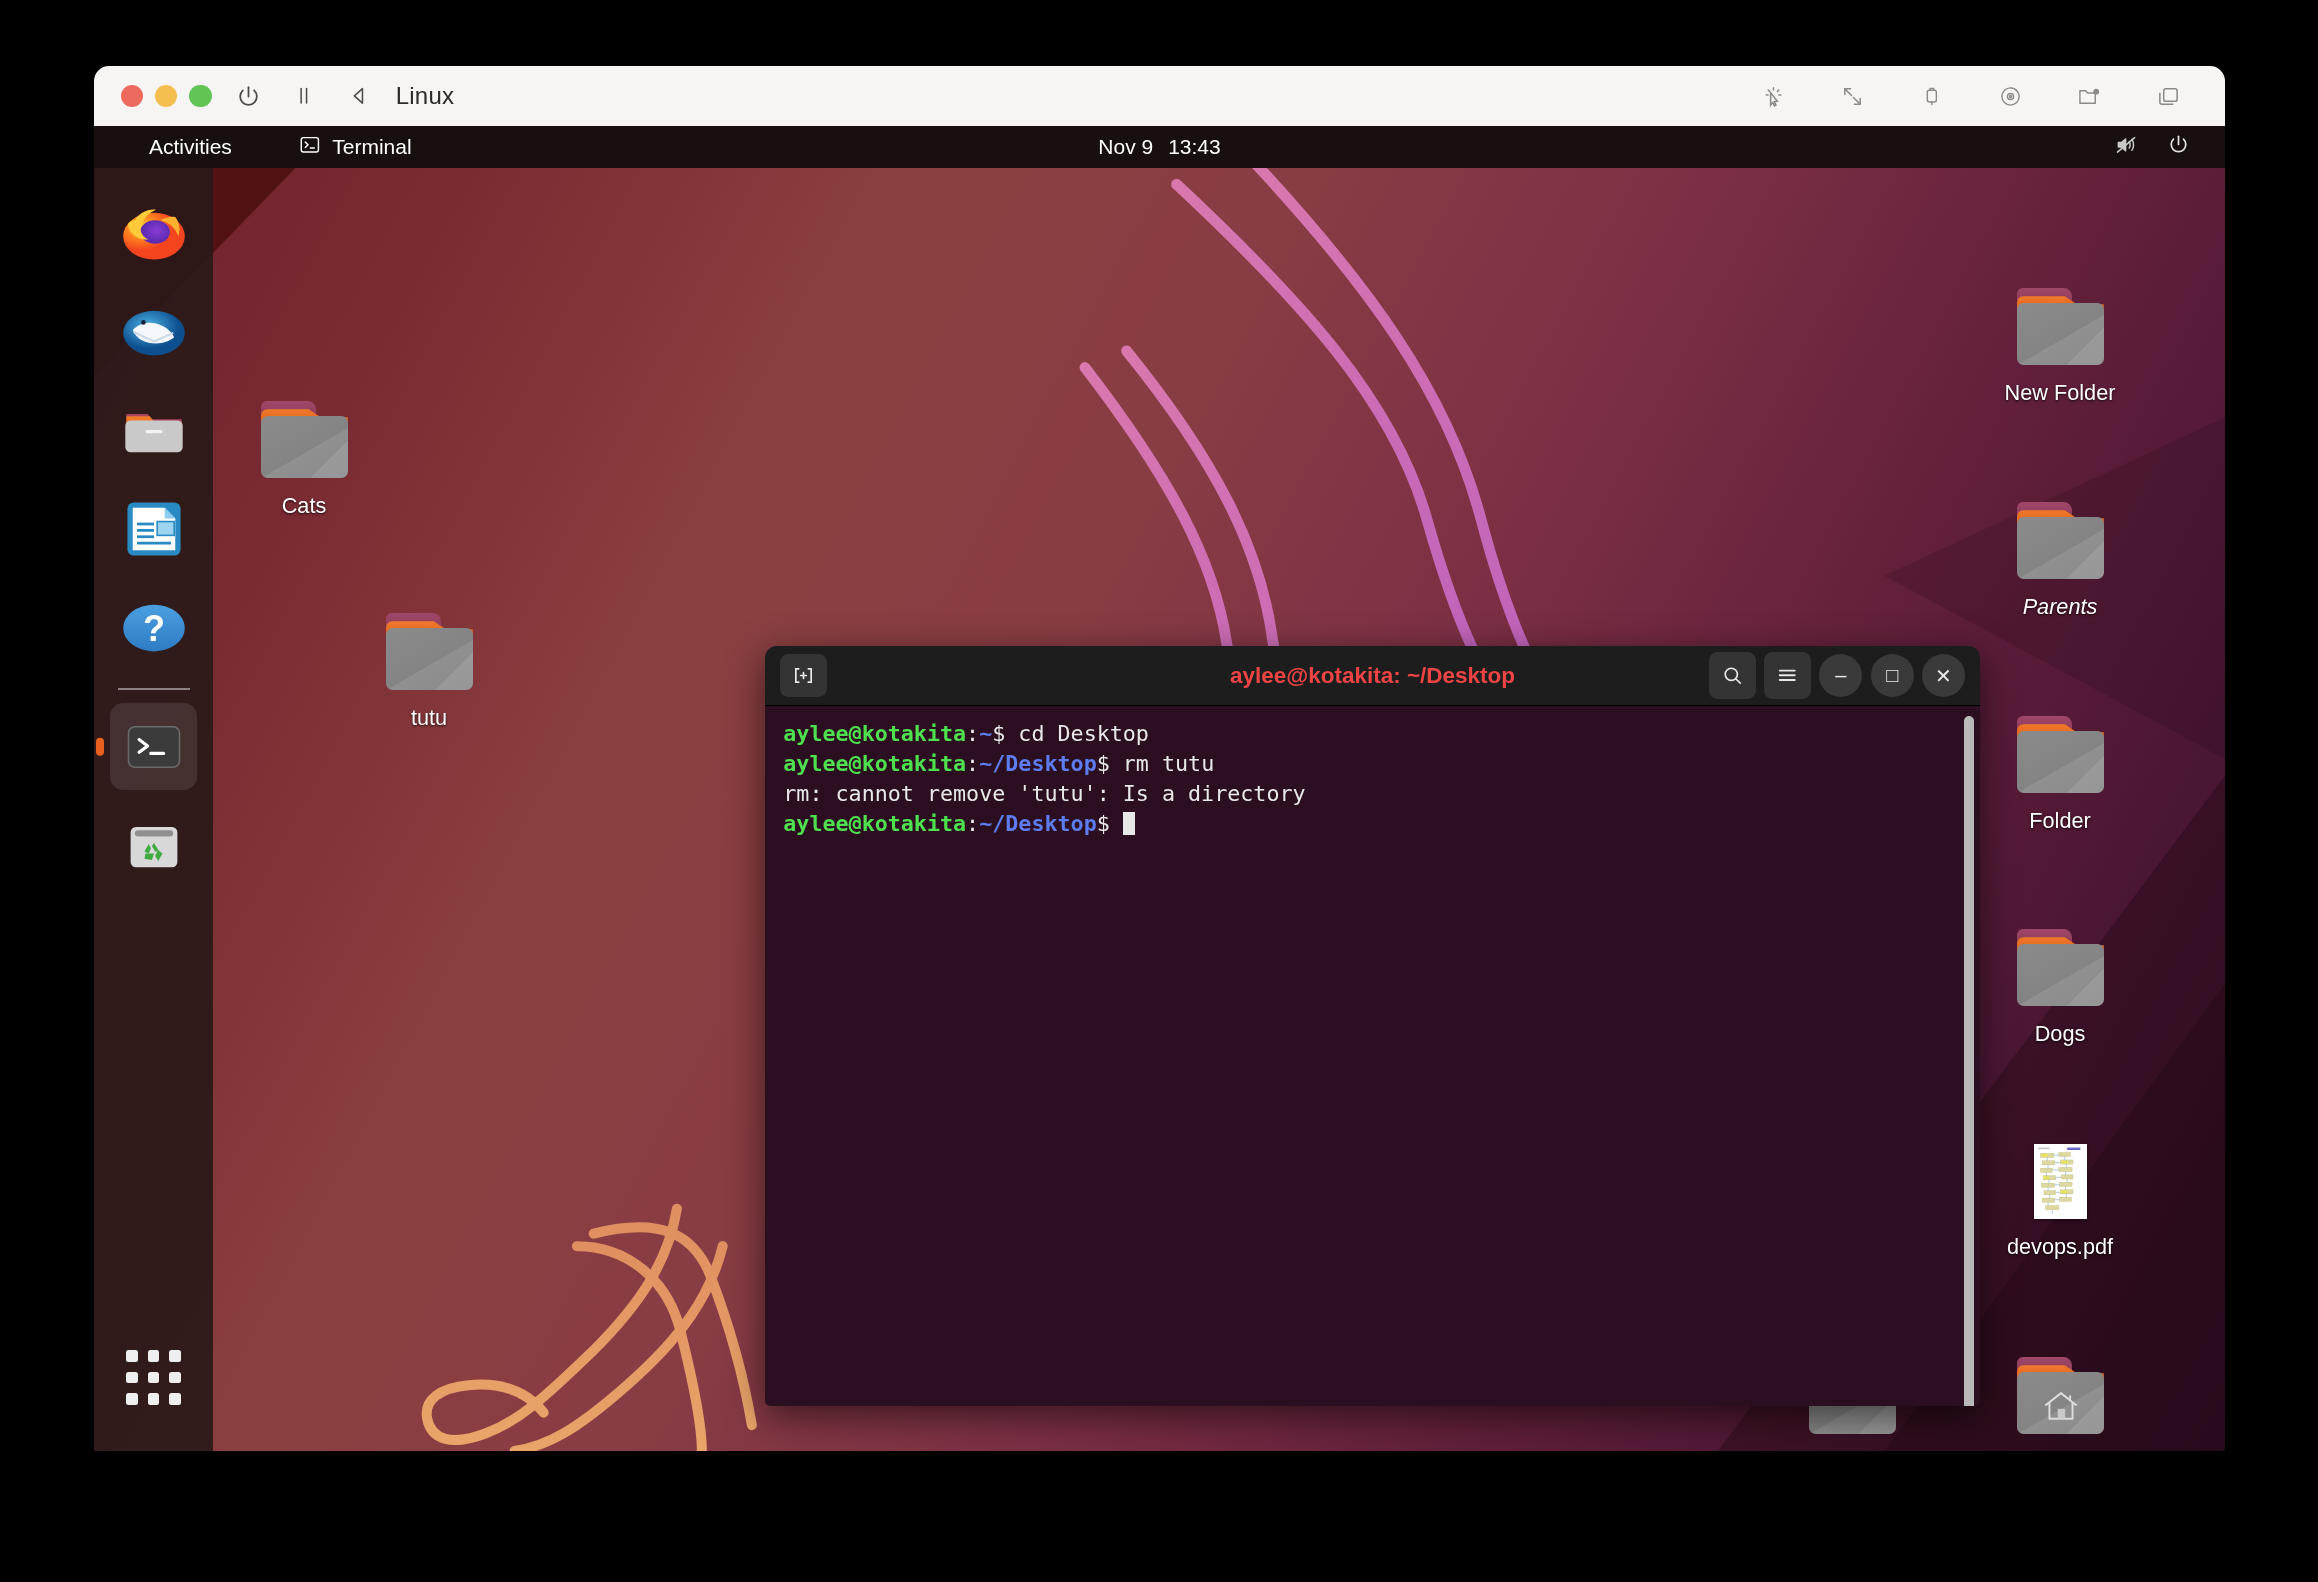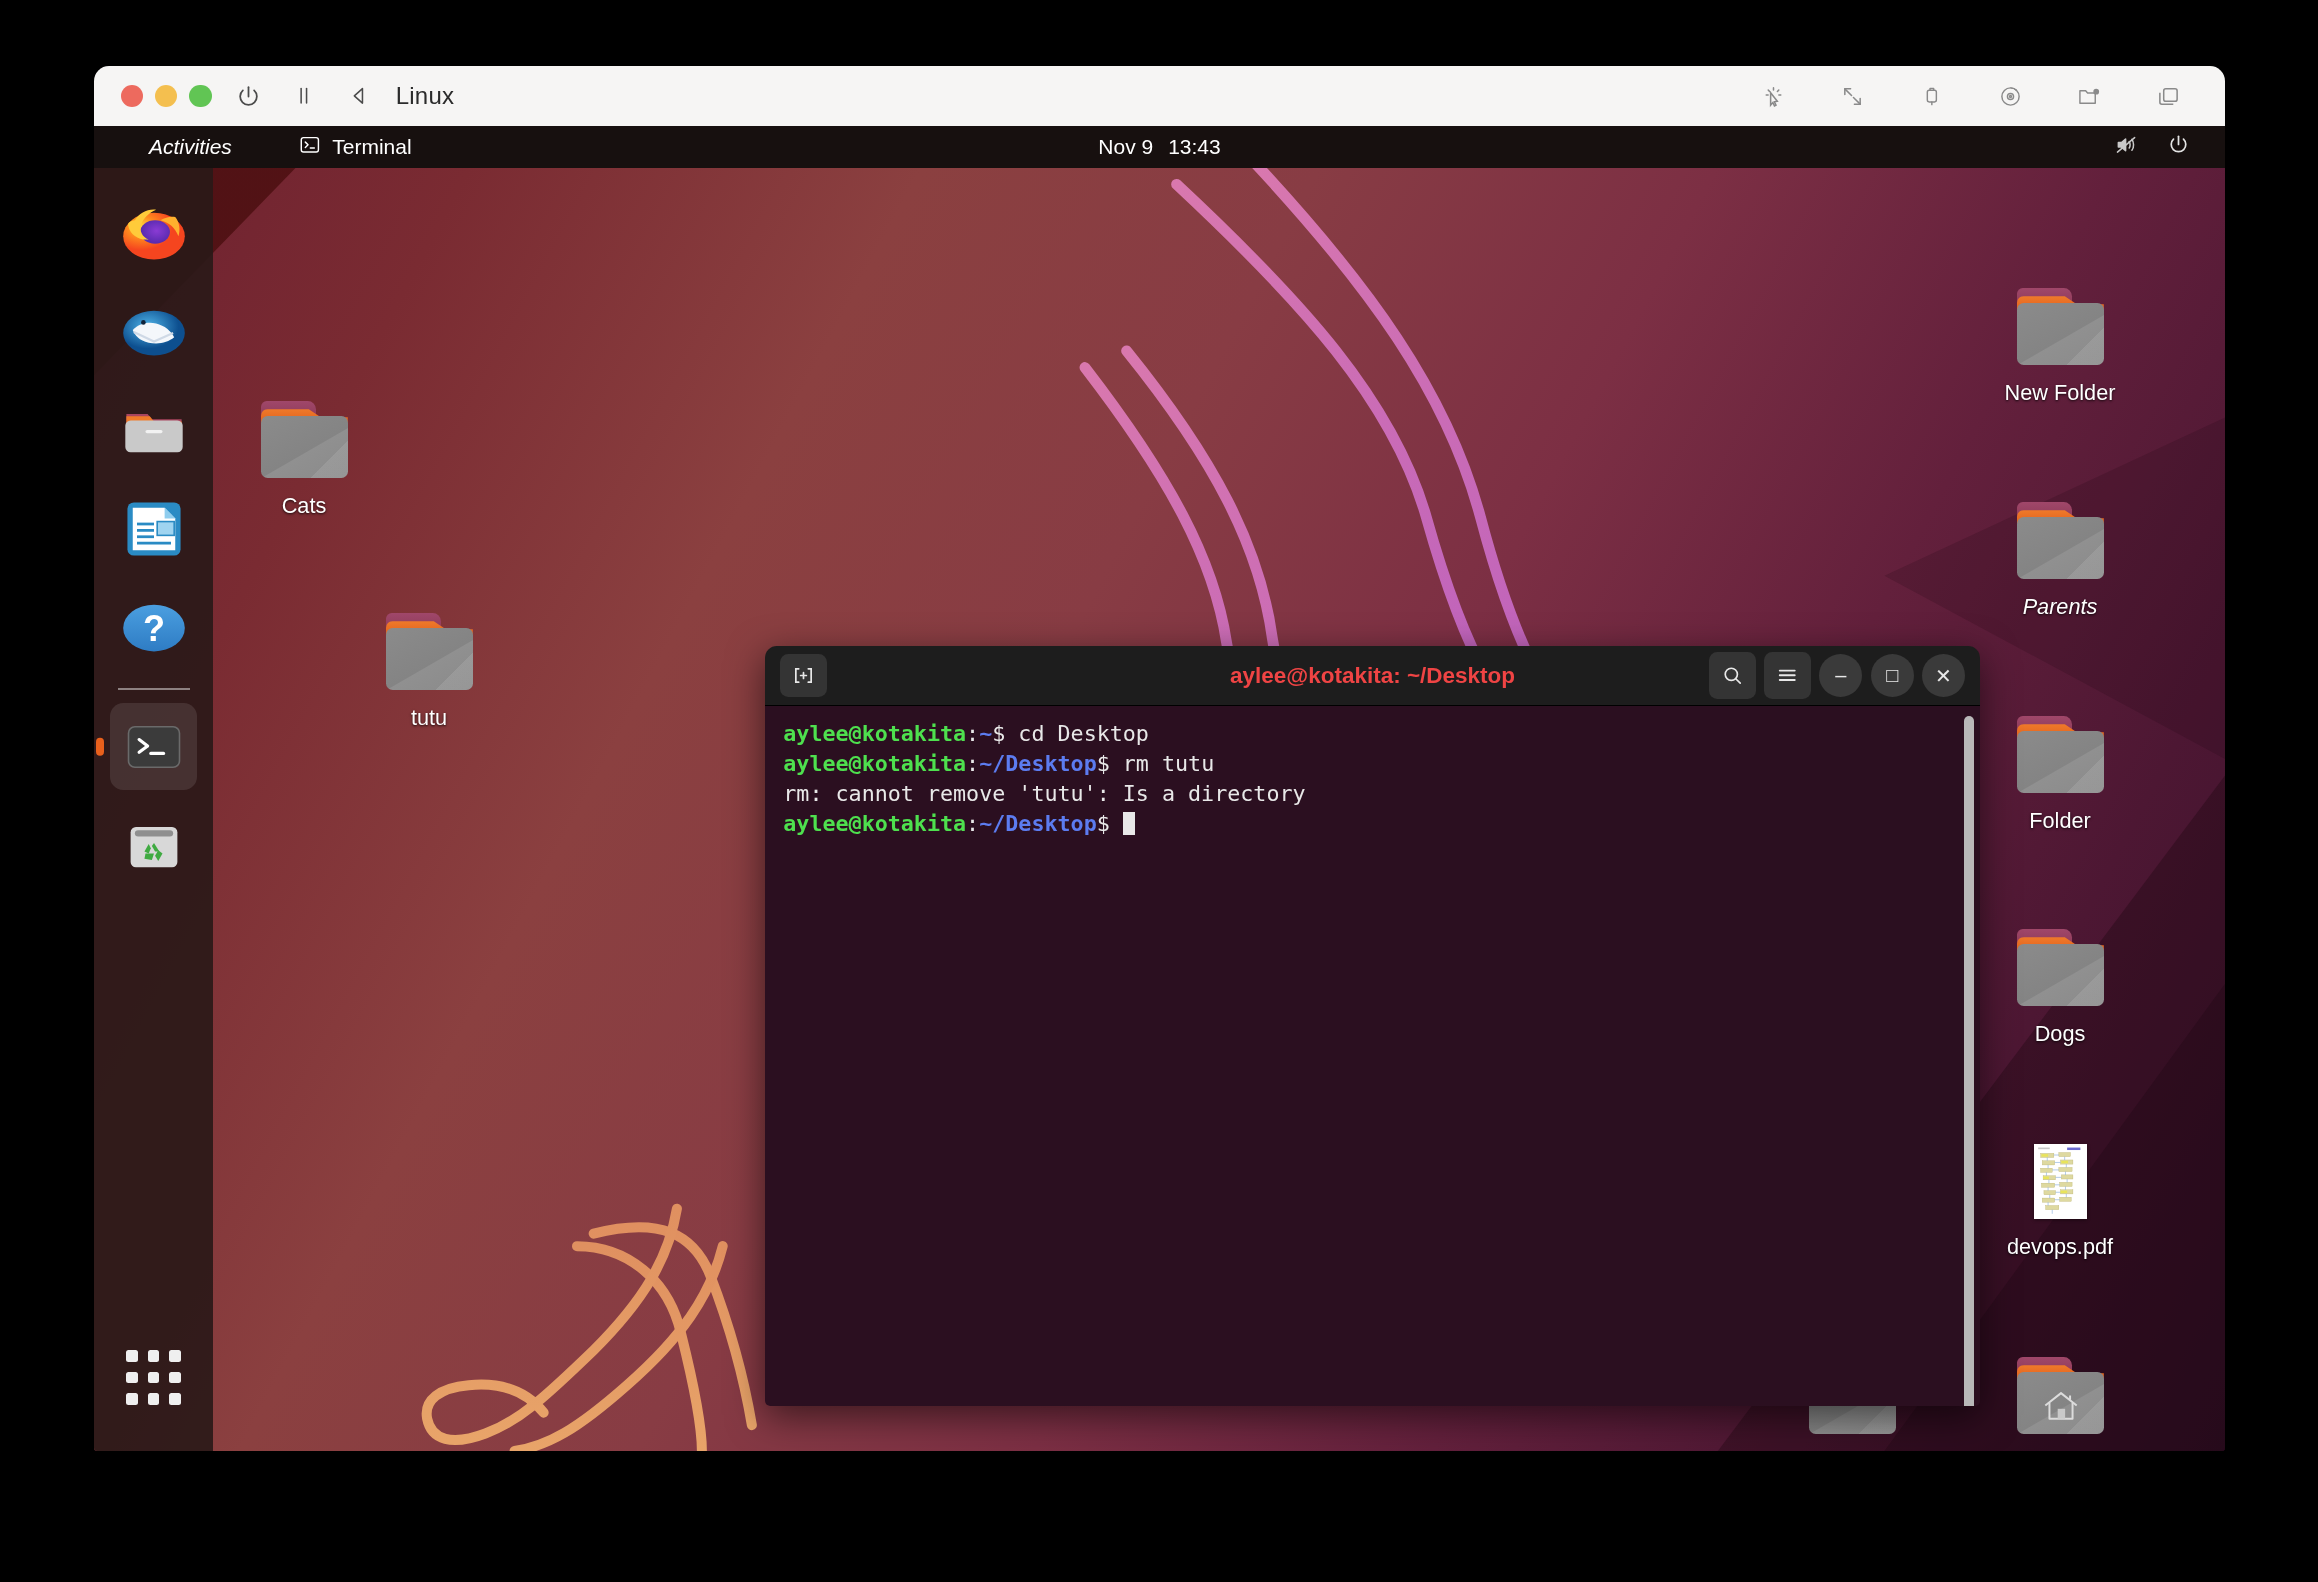--- a/index.html
+++ b/index.html
@@ -82,21 +82,21 @@
   #wall-svg { position:absolute; inset:0; width:100%; height:100%; }
 
   
   #topbar {
     position:absolute; left:0; top:0; width:100%; height:42px;
     background:#17100f;
     display:flex; align-items:center;
     color:#ffffff; font-size:21px;
     z-index:20;
   }
-  #activities { margin-left:55px; cursor:default;font-style:italic; }
+  #activities { margin-left:55px; cursor:default; }
   #app-menu { margin-left:67px; display:flex; align-items:center; gap:11.7px; }
   #clock {
     position:absolute; left:50%; transform:translateX(-50%);
     display:flex; gap:15px;
   }
   #topbar-right { margin-left:auto; display:flex; align-items:center; gap:28px; padding-right:35px; }
 
   
   #dock {
     position:absolute; left:0; top:42px;

